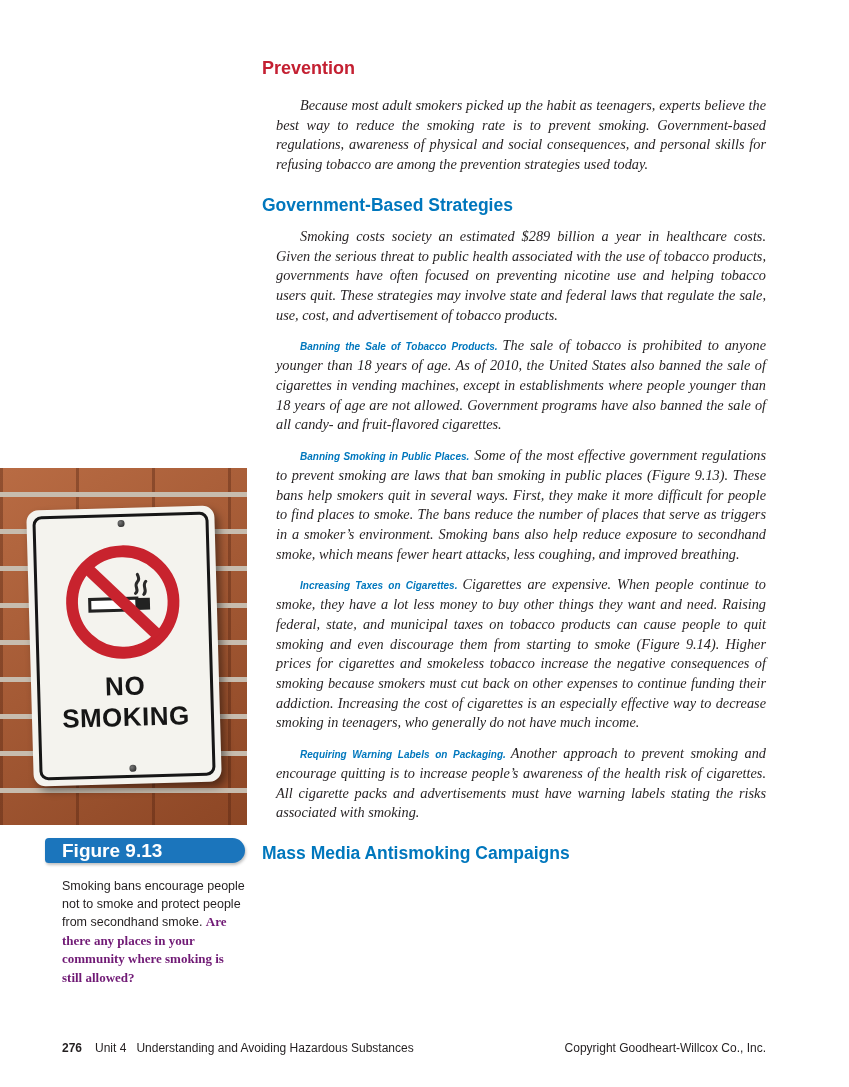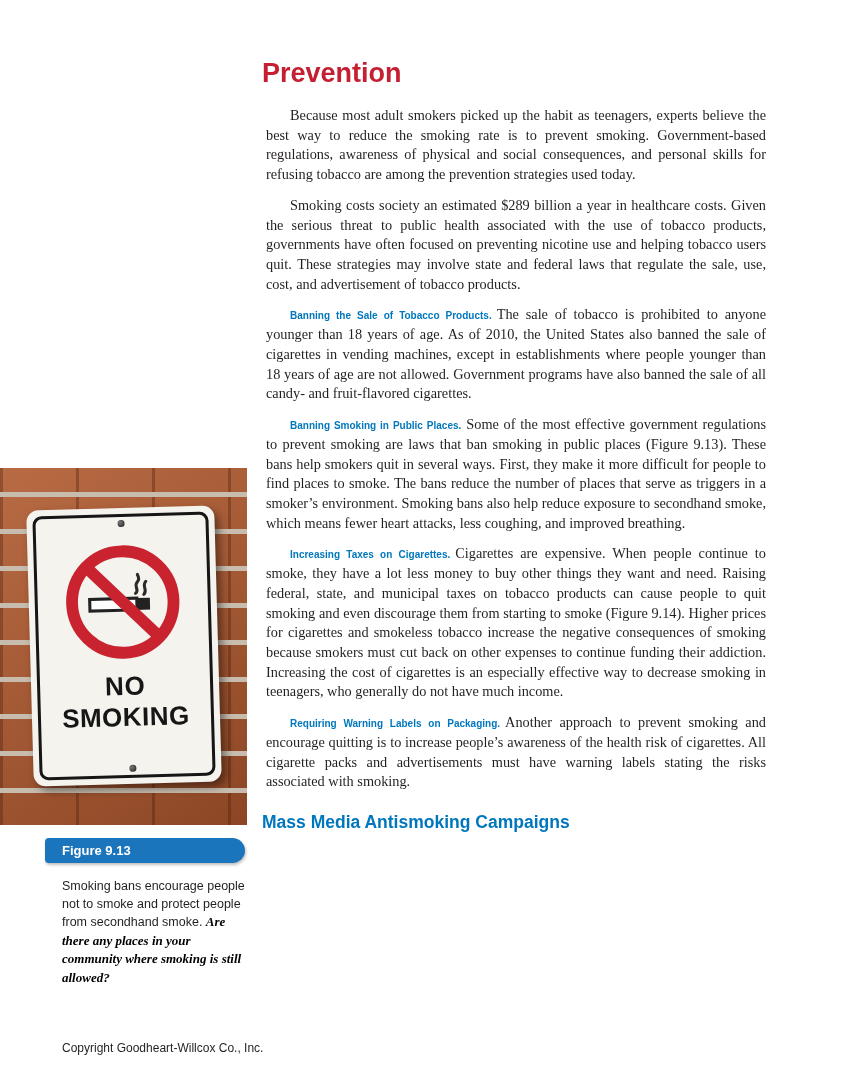--- a/index.html
+++ b/index.html
@@ -15,36 +15,37 @@
 
   
   .main-col {
     position: absolute;
     left: 262px; top: 58px;
     width: 504px;
   }
   .page-title {
     font-family: "Liberation Sans", sans-serif;
     font-weight: bold;
-    font-size: 27px;
+    font-size: 18px;
     color: #c42032;
     margin: 0 0 17px 0;
   }
   .section-heading {
     font-family: "Liberation Sans", sans-serif;
     font-weight: bold;
     font-size: 17.5px;
     color: #0077bd;
     margin: 20px 0 11px 0;
   }
   .body {
     font-size: 14.3px;
     line-height: 1.38;
     text-align: justify;
-    margin: 0 0 11px 4px;
+    margin: 0 0 11px 14px;
+    font-style: italic;
   }
   .indent { text-indent: 24px; }
   .runin-head {
     font-family: "Liberation Sans", sans-serif;
     font-weight: bold;
     font-size: 10px;
     color: #0077bd;
     margin-right: 5px;
   }
 
@@ -104,39 +105,38 @@
     left: 45px; top: 838px;
     width: 200px; height: 25px;
     background: #1b75bc;
     border-radius: 4px 13px 13px 4px;
     box-shadow: 1px 2px 3px rgba(0,0,0,0.25);
   }
   .fig-label-box span {
     display: block;
     font-family: "Liberation Sans", sans-serif;
     font-weight: bold;
-    font-size: 13px;
+    font-size: 19px;
     color: #ffffff;
     line-height: 25px;
     padding-left: 17px;
   }
   .fig-caption {
     position: absolute;
     left: 62px; top: 878px;
     width: 184px;
     font-family: "Liberation Sans", sans-serif;
     font-size: 12.5px;
     line-height: 1.4;
     color: #231f20;
   }
   .caption-question {
     font-family: "Liberation Serif", serif;
-    font-style: italic;
-    font-weight: bold;
-    color: #000000;
+    font-weight: bold;
+    color: #701a75;
     font-size: 13px;
     margin-top: 44px;
   }
 
   
   .footer {
     position: absolute;
     left: 62px; top: 1041px;
     width: 704px;
     display: flex;
@@ -153,20 +153,21 @@
 </head>
 <body>
 
 <div class="page">
 
   <div class="main-col">
     <h1 class="page-title">Prevention</h1>
 
     <p class="body indent">Because most adult smokers picked up the habit as teenagers, experts believe the best way to reduce the smoking rate is to prevent smoking. Government-based regulations, awareness of physical and social consequences, and personal skills for refusing tobacco are among the prevention strategies used today.</p>
 
+    <h2 class="section-heading">Government-Based Strategies</h2>
 
     <p class="body indent">Smoking costs society an estimated $289 billion a year in healthcare costs. Given the serious threat to public health associated with the use of tobacco products, governments have often focused on preventing nicotine use and helping tobacco users quit. These strategies may involve state and federal laws that regulate the sale, use, cost, and advertisement of tobacco products.</p>
 
     <p class="body indent">
       <span class="runin-head">Banning the Sale of Tobacco Products.</span><span>The sale of tobacco is prohibited to anyone younger than 18 years of age. As of 2010, the United States also banned the sale of cigarettes in vending machines, except in establishments where people younger than 18 years of age are not allowed. Government programs have also banned the sale of all candy- and fruit-flavored cigarettes.</span>
     </p>
 
     <p class="body indent">
       <span class="runin-head">Banning Smoking in Public Places.</span><span>Some of the most effective government regulations to prevent smoking are laws that ban smoking in public places (Figure 9.13). These bans help smokers quit in several ways. First, they make it more difficult for people to find places to smoke. The bans reduce the number of places that serve as triggers in a smoker’s environment. Smoking bans also help reduce exposure to secondhand smoke, which means fewer heart attacks, less coughing, and improved breathing.</span>
     </p>
@@ -205,16 +206,19 @@
   </div>
 
   <div class="fig-label-box">
     <span>Figure 9.13</span>
   </div>
   <div class="fig-caption">
     <span>Smoking bans encourage people not to smoke and protect people from secondhand smoke. </span><span class="caption-question">Are there any places in your community where smoking is still allowed?</span>
   </div>
 
   <div class="footer">
+    <div class="footer-left">
+      <span class="pg-num">276</span><span class="unit-label">Unit 4</span><span>Understanding and Avoiding Hazardous Substances</span>
+    </div>
     <div class="footer-right">Copyright Goodheart-Willcox Co., Inc.</div>
   </div>
 
 </div>
 
 </body></html>

